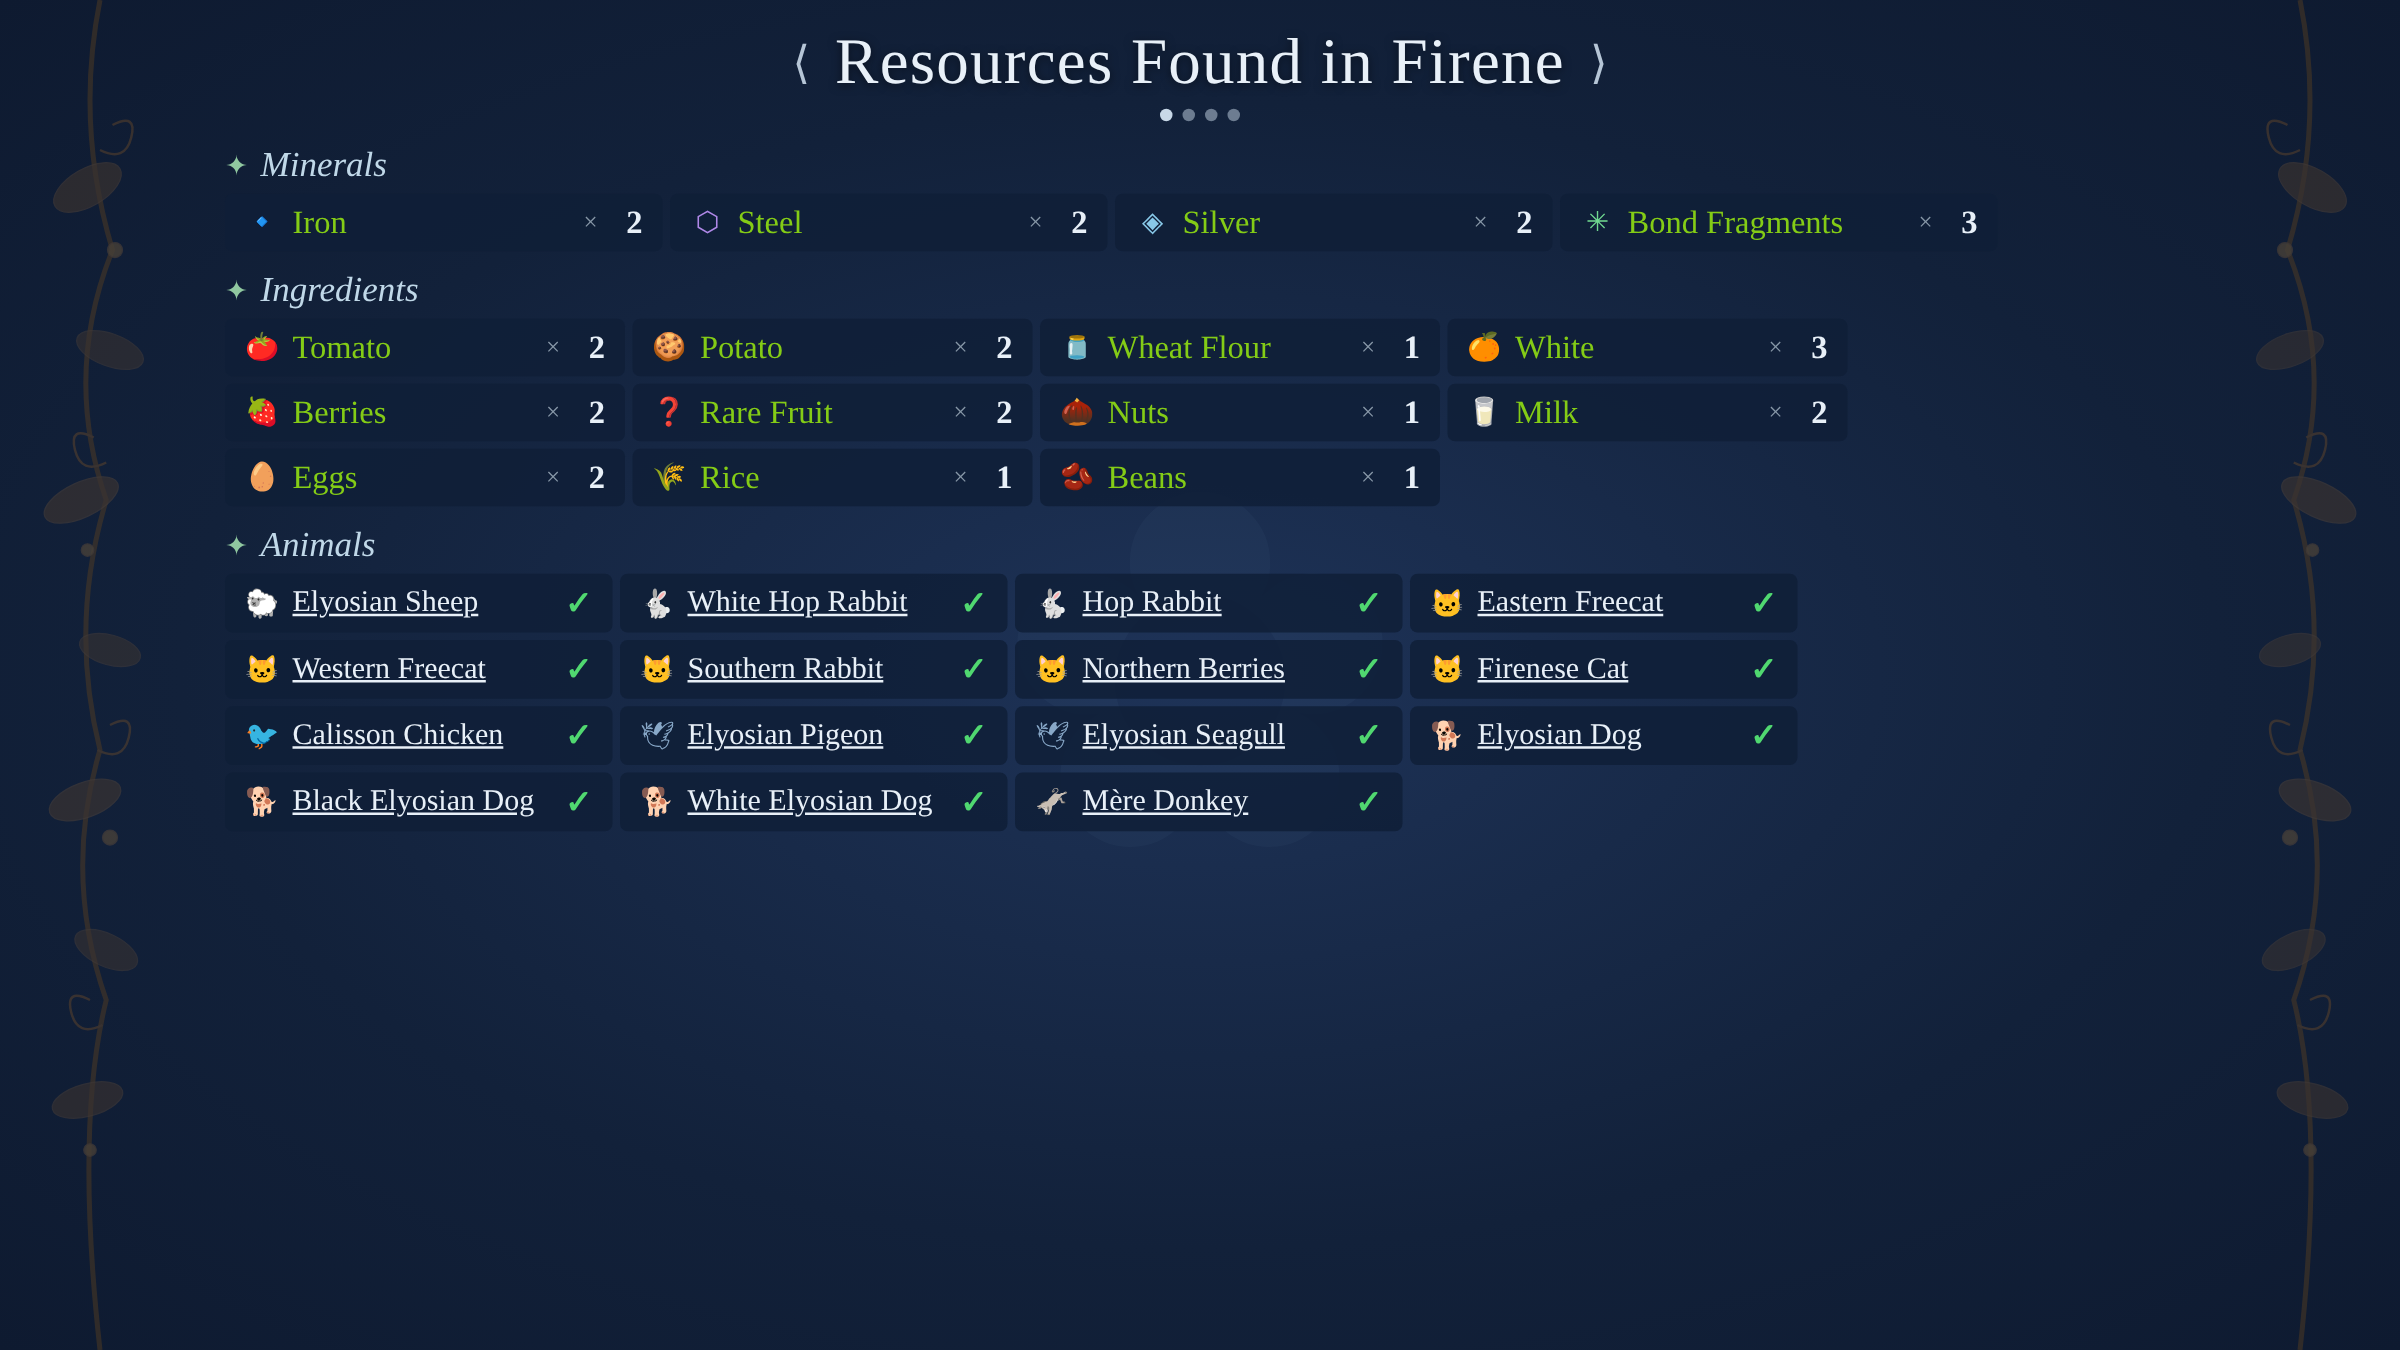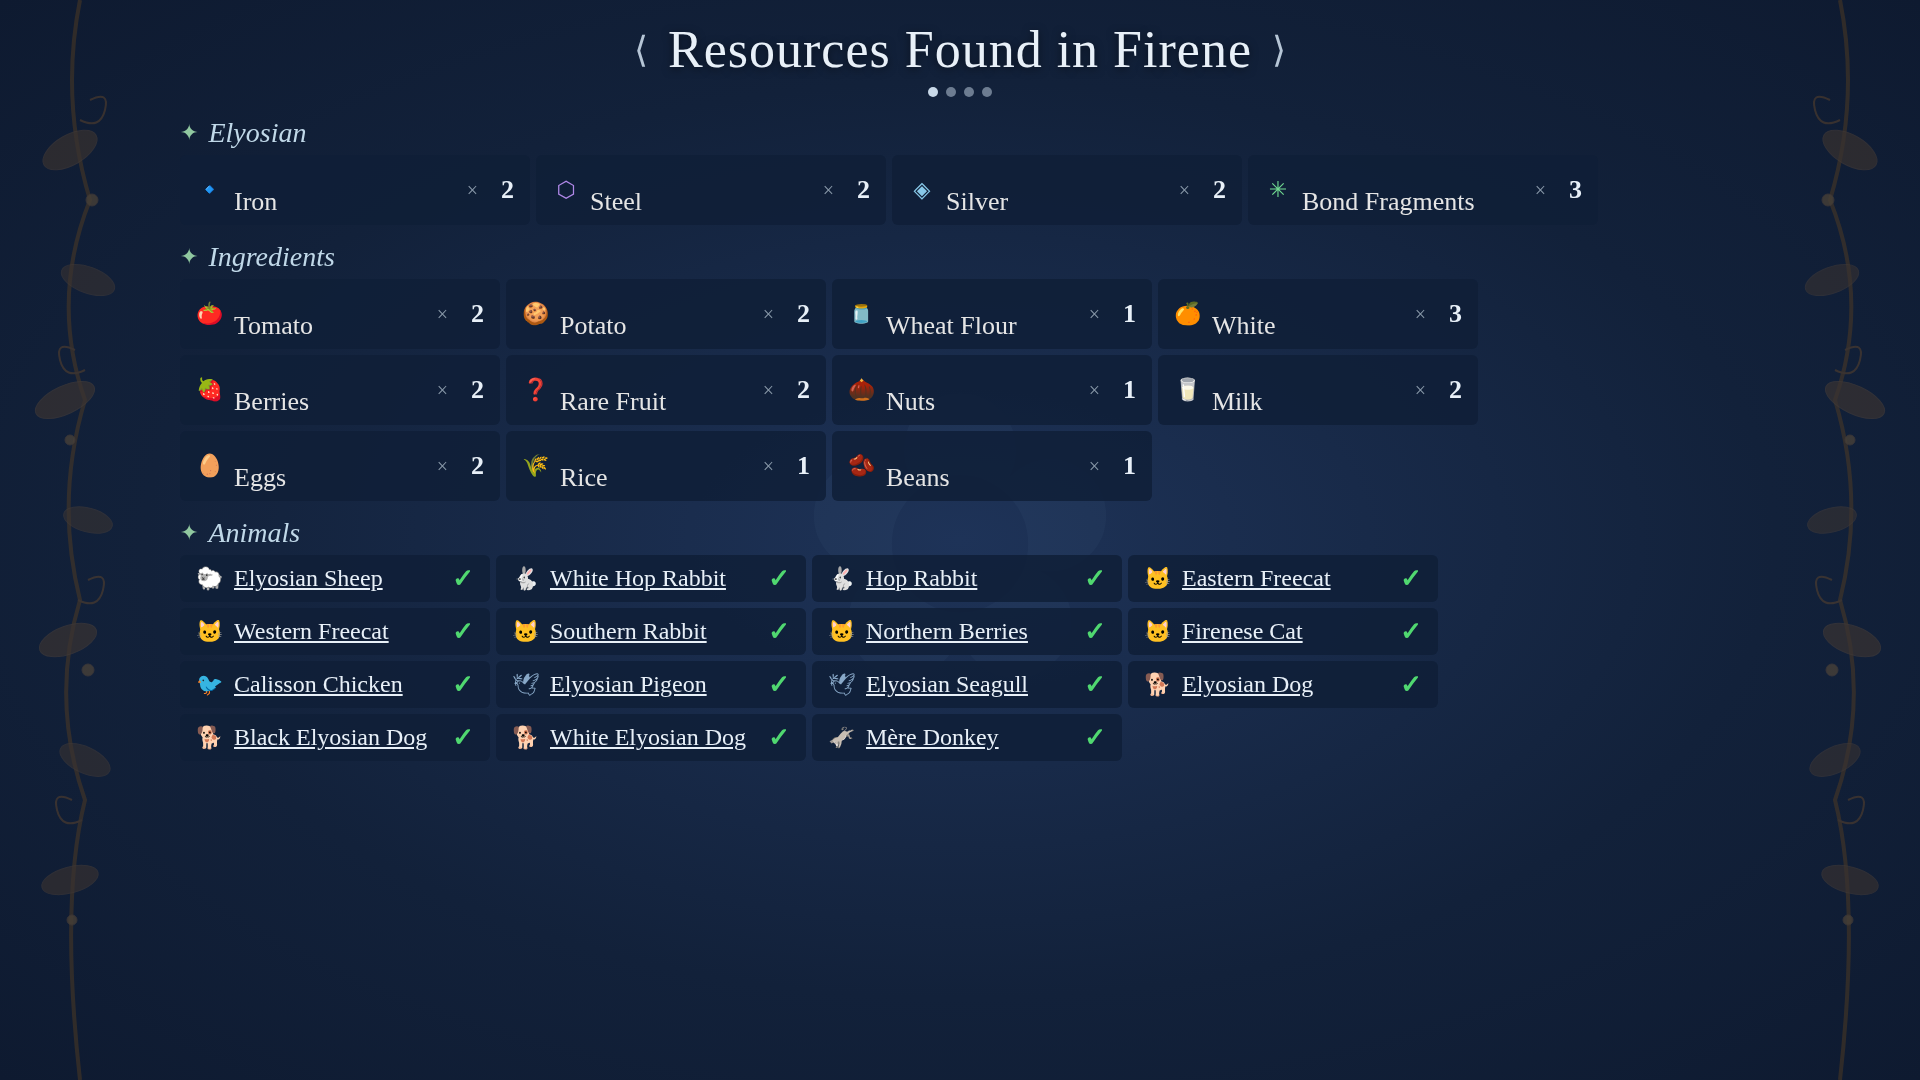--- a/index.html
+++ b/index.html
@@ -131,23 +131,22 @@
     }
 
     .item-icon {
       font-size: 22px;
       width: 28px;
       text-align: center;
     }
 
     .item-name {
       font-size: 26px;
-      color: #e5e5e5;
+      color: #84cc16;
       flex: 1;
-      margin-top: 24px;
     }
 
     .item-qty-sep {
       color: #8898a8;
       font-size: 20px;
       margin: 0 6px;
     }
 
     .item-qty {
       font-size: 26px;
@@ -265,21 +264,21 @@
     <div class="dot"></div>
     <div class="dot"></div>
     <div class="dot"></div>
   </div>
 
   <div class="content">
 
     <div class="section-block">
       <div class="section-header">
         <span class="section-icon">✦</span>
-        <span class="section-title">Elyosian</span>
+        <span class="section-title">Minerals</span>
       </div>
       <div class="items-grid minerals-grid">
         <div class="item-card">
           <span class="item-icon">🔹</span>
           <span class="item-name">Iron</span>
           <span class="item-qty-sep">×</span>
           <span class="item-qty">2</span>
         </div>
         <div class="item-card">
           <span class="item-icon" style="color:#b088e8;">⬡</span>

